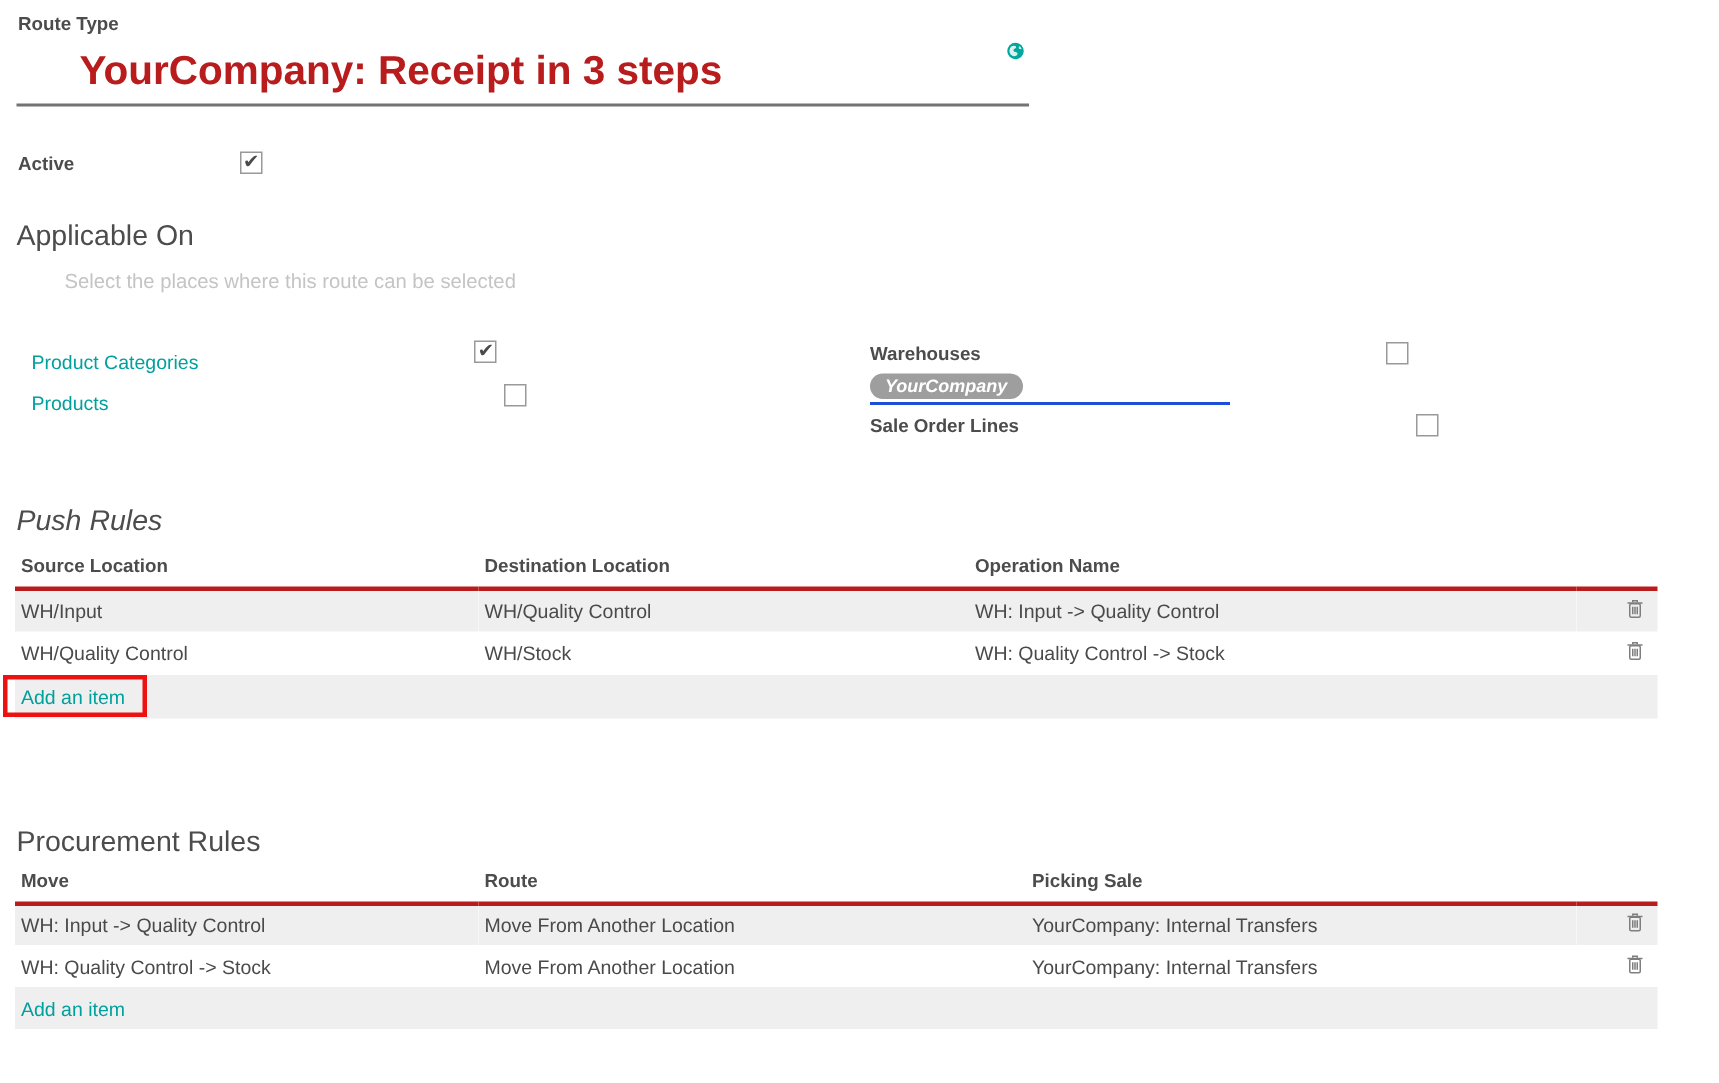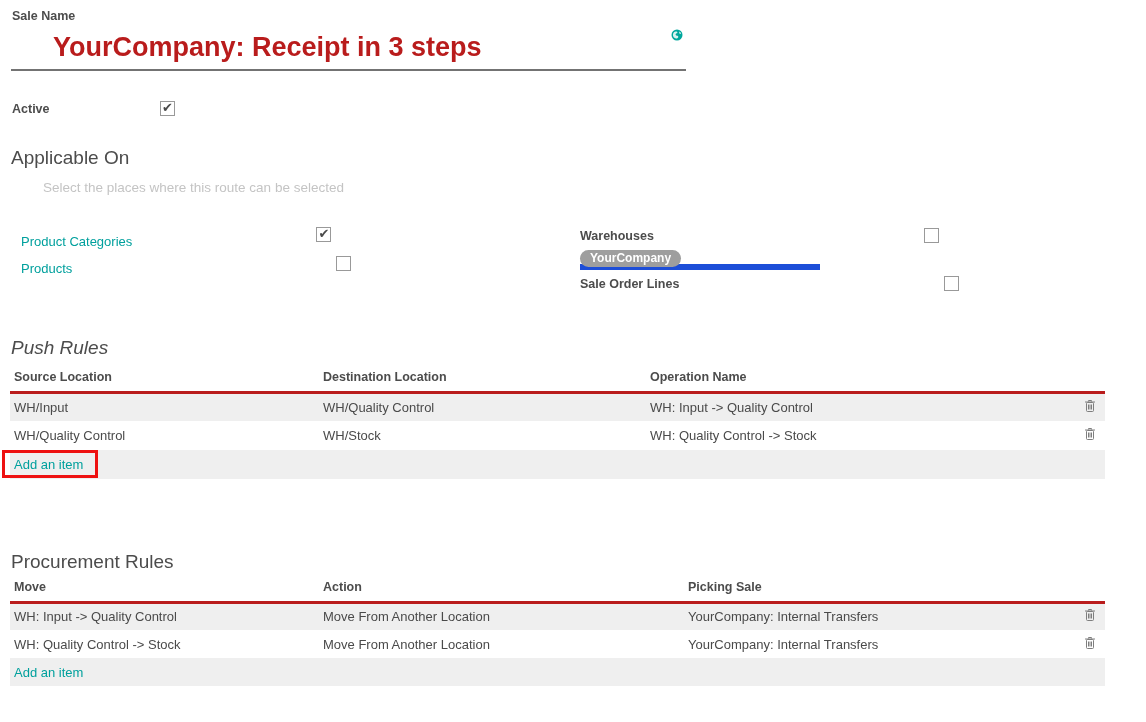--- a/index.html
+++ b/index.html
@@ -50,22 +50,23 @@
     font-size:13px; color:#4a4a4a;
   }
 
   .teal-link {
     color:#00a09d; font-size:13px; text-decoration:none; cursor:pointer;
   }
 
   
   .tag-field {
     left:580px; top:248px; width:240px; height:22px;
-    border-bottom:6px solid #1d4ed8;
+    border-bottom:2px solid #1d4ed8;
     cursor:text;
+    font-style:italic;
   }
   .tag-pill {
     display:inline-block;
     background:#9e9e9e; color:#fff;
     font-size:12px; font-weight:bold;
     line-height:17px; padding:0 10px;
     border-radius:10px;
     margin-top:1px;
   }
 
@@ -95,21 +96,21 @@
     border:3px solid #ee1111;
     pointer-events:none;
   }
 </style>
 </head>
 <body>
 
 
 
 
-<div class="abs field-label" style="left:12px; top:9px;">Sale Name</div>
+<div class="abs field-label" style="left:12px; top:9px;">Route Type</div>
 
 <div class="abs route-title-wrap">
   <div class="route-title">YourCompany: Receipt in 3 steps</div>
 </div>
 
 <span class="abs globe">
   <svg width="12" height="12" viewBox="0 0 12 12">
     <circle cx="6" cy="6" r="5.5" fill="#00a79d"></circle>
     <path d="M3 3.2c1-.9 2.4-1 3.2-.3.5.5.2 1.2-.5 1.4-.9.3-1.4 1-.9 1.7.5.8 1.7.5 2.3 1.2.5.6.1 1.6-.7 2-1.6.8-3.6-.2-4.2-1.9C1.7 5.9 2.1 4 3 3.2z" fill="#fff" opacity="0.85"></path>
     <path d="M8.6 2.6c.8.5 1.3 1.4 1.4 2.3l-1.2-.2c-.5-.1-.8-.7-.6-1.2z" fill="#fff" opacity="0.85"></path>
@@ -200,21 +201,21 @@
 <table class="o-list proc abs" style="left:10px; top:578px;">
   <colgroup>
       <col style="width:309px">
       <col style="width:365px">
       <col style="width:367px">
       <col style="width:54px">
     </colgroup>
   <thead>
     <tr>
       <th>Move</th>
-      <th>Action</th>
+      <th>Route</th>
       <th>Picking Sale</th>
       <th></th>
     </tr>
   </thead>
   <tbody>
     <tr>
       <td>WH: Input -&gt; Quality Control</td>
       <td>Move From Another Location</td>
       <td>YourCompany: Internal Transfers</td>
       <td class="trash-cell"><span class="trash-btn">

